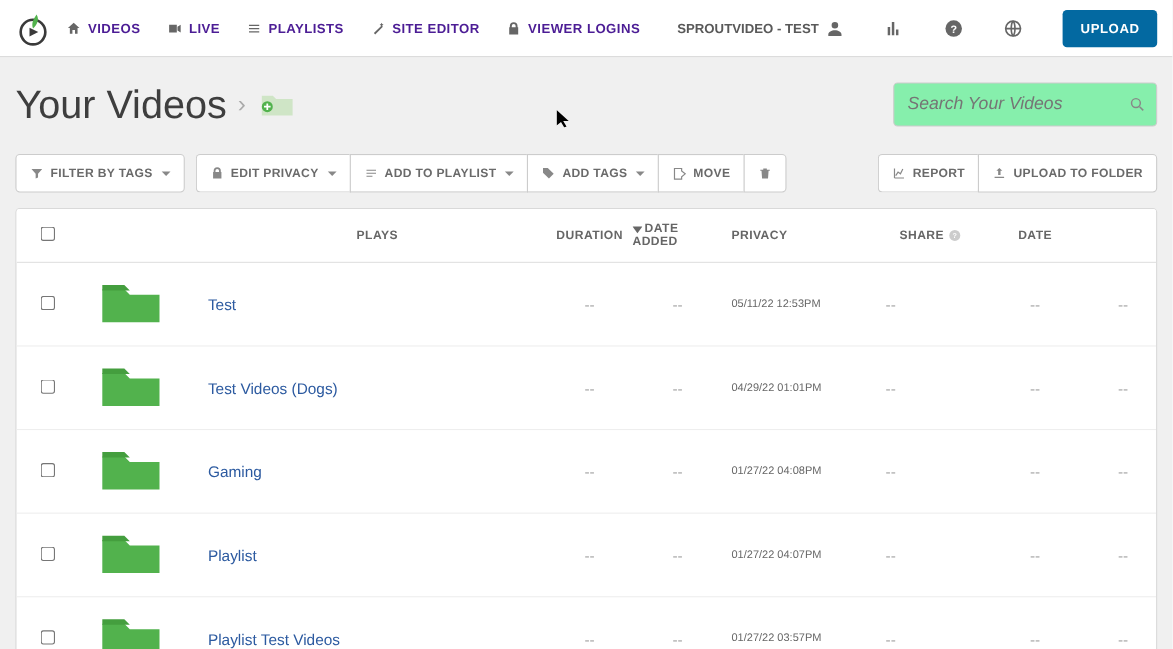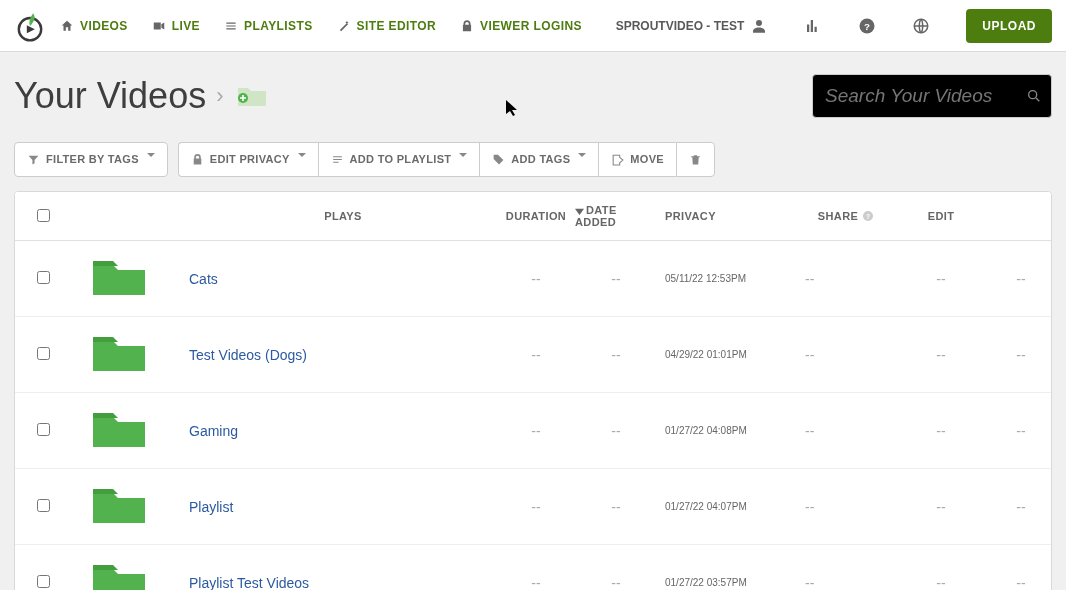--- a/index.html
+++ b/index.html
@@ -30,40 +30,40 @@
     gap: 24px;
     flex: 1;
   }
   .navitem {
     display: flex;
     align-items: center;
     gap: 6px;
     font-size: 12px;
     font-weight: 700;
     letter-spacing: .4px;
-    color: #4d7c0f;
+    color: #4c1d95;
     cursor: pointer;
   }
   .navitem svg { width: 14px; height: 14px; fill: #666; }
   .navright {
     display: flex;
     align-items: center;
     gap: 36px;
   }
   .account {
     display: flex;
     align-items: center;
     gap: 6px;
     font-size: 12px;
     font-weight: 700;
     color: #595959;
   }
   .iconcircle { width: 18px; height: 18px; fill: #666; cursor: pointer; }
   .uploadbtn {
-    background: #4d7c0f;
+    background: #0369a1;
     color: #fff;
     border: none;
     border-radius: 4px;
     padding: 10px 16px;
     font-size: 12px;
     font-weight: 700;
     letter-spacing: .5px;
     cursor: pointer;
   }
   .headerrow {
@@ -90,44 +90,44 @@
   .searchwrap {
     margin-left: auto;
     width: 240px;
     position: relative;
   }
   .searchinput {
     width: 100%;
     padding: 10px 34px 10px 12px;
     border: 1px solid #ccc;
     border-radius: 4px;
-    font-size: 19px;
+    font-size: 16px;
     font-style: italic;
     color: #777;
-    background: #000000;
+    background: #86efac;
   }
   .searchicon {
     position: absolute;
     right: 10px;
     top: 50%;
     transform: translateY(-50%);
     width: 16px;
     height: 16px;
     fill: #888;
   }
   .toolbars {
     display: flex;
     padding: 0 14px 14px 14px;
   }
   .toolgroup {
     display: flex;
   }
   .toolbtn {
     display: flex;
-    align-items: flex-start;
+    align-items: center;
     gap: 6px;
     background: #fff;
     border: 1px solid #ccc;
     padding: 10px 12px;
     font-size: 11px;
     font-weight: 700;
     letter-spacing: .3px;
     color: #6a6a6a;
     cursor: pointer;
     border-radius: 4px;
@@ -307,51 +307,65 @@
         </svg>
       <span>MOVE</span>
     </button>
     <button class="toolbtn">
       <svg viewBox="0 0 24 24">
           <path d="M6 7h12l-1 14H7zM9 4h6v2H9zM4 6h16v2H4z"></path>
         </svg>
     </button>
   </div>
   <div class="toolspacer"></div>
+  <div class="toolgroup joined">
+    <button class="toolbtn">
+      <svg viewBox="0 0 24 24">
+          <path d="M4 20V4M4 20h16M6 16l4-6 4 3 4-8" fill="none" stroke="#888" stroke-width="2"></path>
+        </svg>
+      <span>REPORT</span>
+    </button>
+    <button class="toolbtn">
+      <svg viewBox="0 0 24 24">
+          <path d="M12 3l5 5h-3v7h-4V8H7zM4 18h16v2H4z"></path>
+        </svg>
+      <span>UPLOAD TO FOLDER</span>
+    </button>
+  </div>
 </div>
 
 <div class="table">
   <div class="thead">
     <div class="th"><input type="checkbox" style=""></div>
     <div class="th"></div>
     <div class="th center">PLAYS</div>
     <div class="th center">DURATION</div>
     <div class="th sort"><svg viewBox="0 0 10 10">
           <polygon points="0,2 10,2 5,9"></polygon>
         </svg><span>DATE ADDED</span></div>
     <div class="th">PRIVACY</div>
     <div class="th center share-th">
         <span>SHARE</span>
         <svg width="12" height="12" viewBox="0 0 24 24">
           <circle cx="12" cy="12" r="10" fill="#ccc"></circle>
           <text x="12" y="17" font-size="13" text-anchor="middle" fill="#fff">?</text>
         </svg>
       </div>
-    <div class="th center">EDIT</div>
+    <div class="th center">DATE</div>
   </div>
   <div id="tbody">
       <div class="row">
     <div class="cell"><input type="checkbox" style=""></div>
     <div class="cell">
       <svg class="foldericon" viewBox="0 0 60 44">
         <path d="M4 10h20l5 5h27v25H4z" fill="#52b24d"></path>
         <path d="M4 6h20l5 5H4z" fill="#449e3e"></path>
       </svg>
     </div>
-    <div class="cell"><span class="foldername">Cats</span></div>
+    <div class="cell"><span class="foldername">Test</span></div>
     <div class="cell center">--</div>
     <div class="cell center">--</div>
     <div class="cell date">05/11/22 12:53PM</div>
     <div class="cell" style="color:#aaa;">--</div>
     <div class="cell center">--</div>
     <div class="cell center">--</div>
       </div>
       <div class="row">
     <div class="cell"><input type="checkbox" style=""></div>
     <div class="cell">

